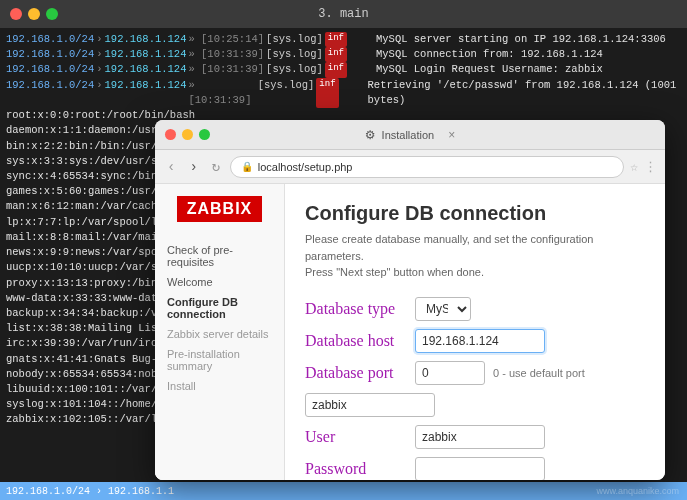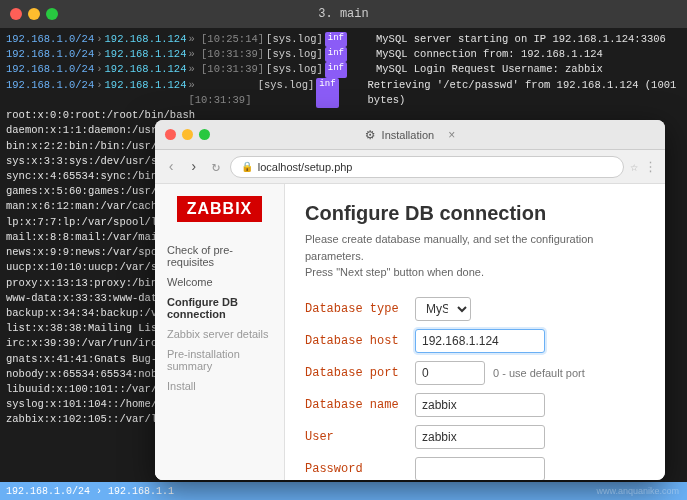--- a/index.html
+++ b/index.html
@@ -54,21 +54,21 @@
       color: #e0e0e0;
     }
 
     .log-line { display: flex; gap: 2px; }
 
     .ip-src { color: #6ab0f5; }
     .arrow { color: #888; }
     .ip-dst { color: #5fd3f3; }
     .log-time { color: #888; }
     .log-tag { color: #ccc; }
-    .log-badge-inf { background: #8b5cf6; color: #fff; padding: 0 3px; border-radius: 2px; font-size: 9px; }
+    .log-badge-inf { background: #b91c1c; color: #fff; padding: 0 3px; border-radius: 2px; font-size: 9px; }
     .log-msg { color: #e0e0e0; margin-left: 27px; }
 
     .passwd-line { color: #e0e0e0; }
 
     
     .browser {
       position: absolute;
       top: 120px;
       left: 155px;
       width: 510px;
@@ -240,23 +240,23 @@
     }
 
     .form-row {
       display: flex;
       align-items: center;
       margin-bottom: 8px;
     }
 
     .form-label {
       width: 110px;
-      font-size: 12px;
-      color: #c2410c;
-      font-family: Liberation Mono, monospace;
+      font-size: 16px;
+      color: #a21caf;
+      font-family: Liberation Serif, serif;
       flex-shrink: 0;
     }
 
     .form-control {
       height: 24px;
       border: 1px solid #bbb;
       border-radius: 3px;
       padding: 0 6px;
       font-size: 12px;
       font-family: -apple-system, sans-serif;
@@ -456,21 +456,20 @@
         <input type="text" class="form-control host-ctrl highlighted" value="192.168.1.124" style="">
       </div>
 
       <div class="form-row">
         <span class="form-label">Database port</span>
         <input type="text" class="form-control port-ctrl" value="0" style="">
         <span class="port-hint">0 - use default port</span>
       </div>
 
       <div class="form-row">
-        <span class="form-label">Database name</span>
         <input type="text" class="form-control name-ctrl" value="zabbix" style="">
       </div>
 
       <div class="form-row">
         <span class="form-label">User</span>
         <input type="text" class="form-control user-ctrl" value="zabbix" style="">
       </div>
 
       <div class="form-row">
         <span class="form-label">Password</span>

